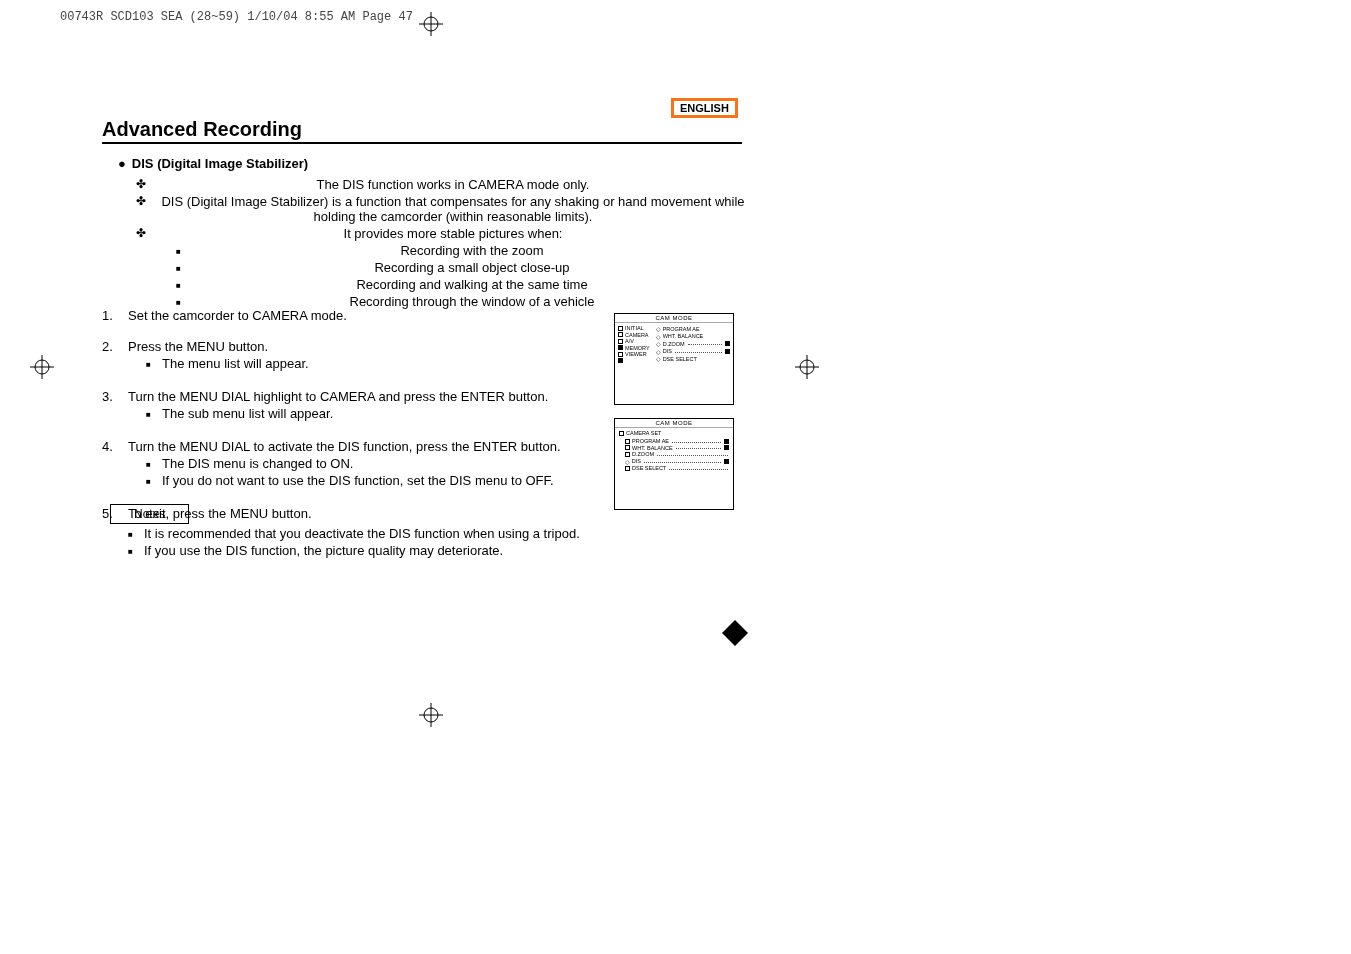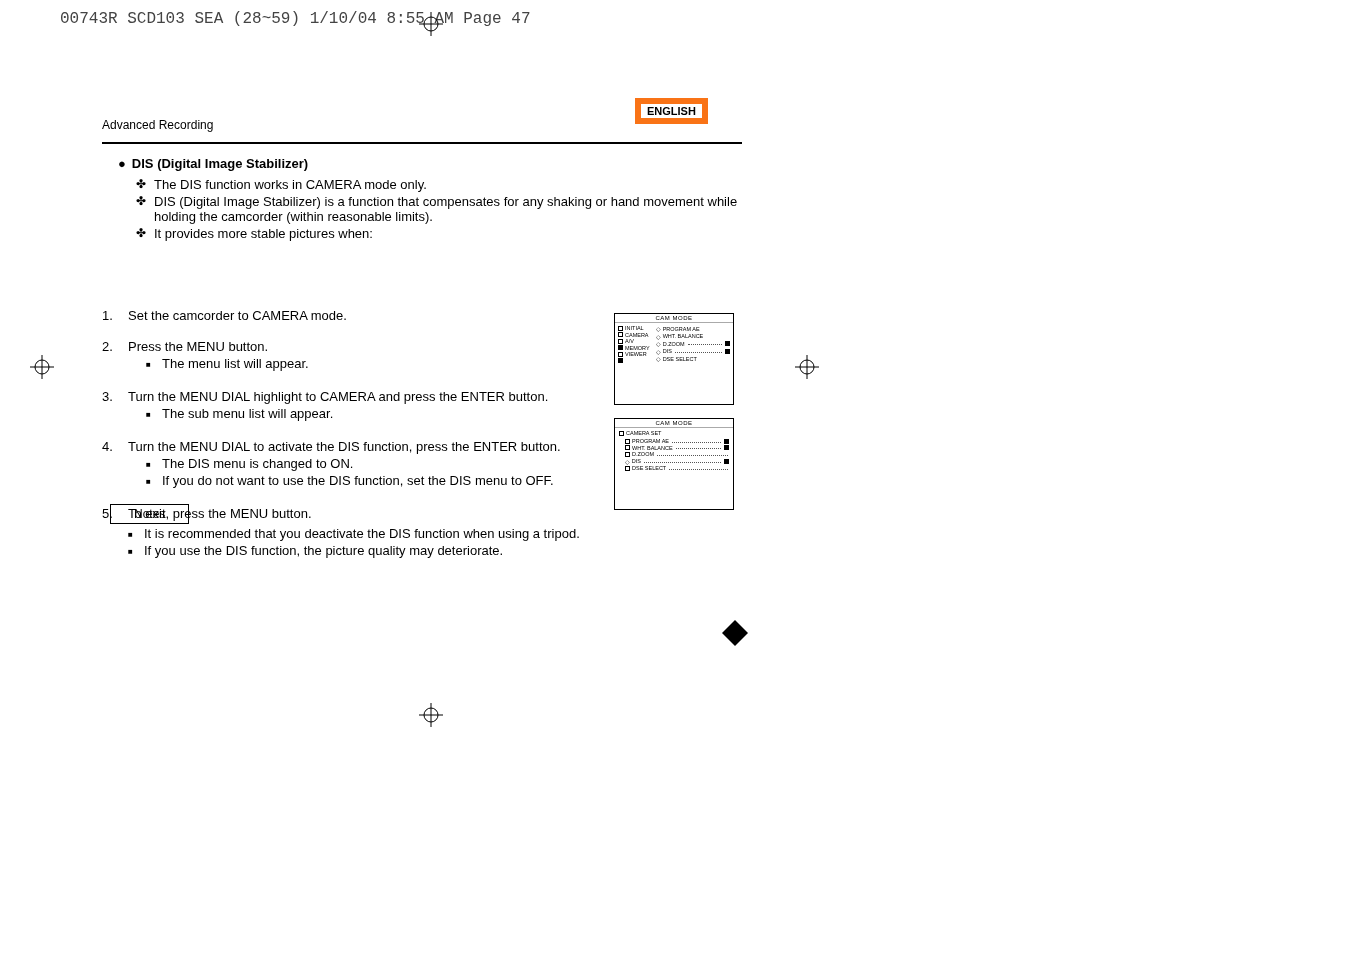--- a/index.html
+++ b/index.html
@@ -7,46 +7,46 @@
   font-family: Arial, Helvetica, sans-serif;
   background: #fff;
   color: #000;
   width: 1351px;
   height: 954px;
   position: relative;
   font-size: 13px;
 }
 .print-header {
   position: absolute; top: 10px; left: 60px;
-  font-family: "Courier New", monospace; font-size: 16px; color: #444; text-align: right;
+  font-family: "Courier New", monospace; font-size: 12px; color: #444; text-align: right;
 }
 .reg-mark { position: absolute; }
 .reg-top { top: 12px; left: 419px; }
 .reg-left { top: 355px; left: 30px; }
 .reg-right { top: 355px; left: 795px; }
 .reg-bottom { top: 703px; left: 419px; }
 .reg-mark svg { display: block; }
 
 .lang-tag {
-  position: absolute; top: 98px; left: 635px;
-  border: 6px solid #f97316; padding: 1px 6px; font-size: 11px; font-weight: bold;
+  position: absolute; top: 98px; left: 671px;
+  border: 3px solid #f97316; padding: 1px 6px; font-size: 11px; font-weight: bold;
 }
 .title {
   position: absolute; top: 118px; left: 102px;
-  font-size: 12px; font-weight: normal;
+  font-size: 20px; font-weight: bold;
 }
 .title-rule {
   position: absolute; top: 142px; left: 102px; width: 640px; height: 2px; background:#000;
 }
 .section {
   position: absolute; top: 156px; left: 112px; width: 640px;
 }
 .feature-head { font-size: 13px; font-weight: bold; margin-left: 6px; display:flex; align-items:center; gap:6px; }
 .feature-head .bullet { font-size: 13px; }
-.plus-list { margin: 6px 0 0 24px; list-style: none; }
+.plus-list { margin: 6px 0 0 24px; list-style: none; text-align: center; }
 .plus-list li { position: relative; padding-left: 18px; margin-bottom: 2px; }
 .plus-list li::before { content: "✤"; position: absolute; left: 0; font-size:12px; }
 .sq-list { margin: 2px 0 0 22px; list-style: none; }
 .sq-list li { position: relative; padding-left: 16px; margin-bottom: 2px; }
 .sq-list li::before { content: "■"; position: absolute; left: 0; font-size:8px; top:4px; }
 
 .steps { position:absolute; top: 308px; left:102px; width: 500px; }
 .steps ol { list-style: none; }
 .steps > ol > li { margin-bottom: 16px; display:flex; gap:8px; }
 .steps .num { min-width: 18px; }
@@ -127,20 +127,26 @@
 <div class="section">
   <div class="feature-head">
     <span class="bullet">●</span>
     <span>DIS (Digital Image Stabilizer)</span>
   </div>
   <ul class="plus-list">
     <li>The DIS function works in CAMERA mode only.</li>
     <li>DIS (Digital Image Stabilizer) is a function that compensates for any shaking or hand movement while holding the camcorder (within reasonable limits).</li>
     <li>
       <span>It provides more stable pictures when:</span>
+      <ul class="sq-list">
+        <li>Recording with the zoom</li>
+        <li>Recording a small object close-up</li>
+        <li>Recording and walking at the same time</li>
+        <li>Recording through the window of a vehicle</li>
+      </ul>
     </li>
   </ul>
 </div>
 
 <div class="steps">
   <ol>
     <li>
       <span class="num">1.</span>
       <div>
         <span>Set the camcorder to CAMERA mode.</span>

